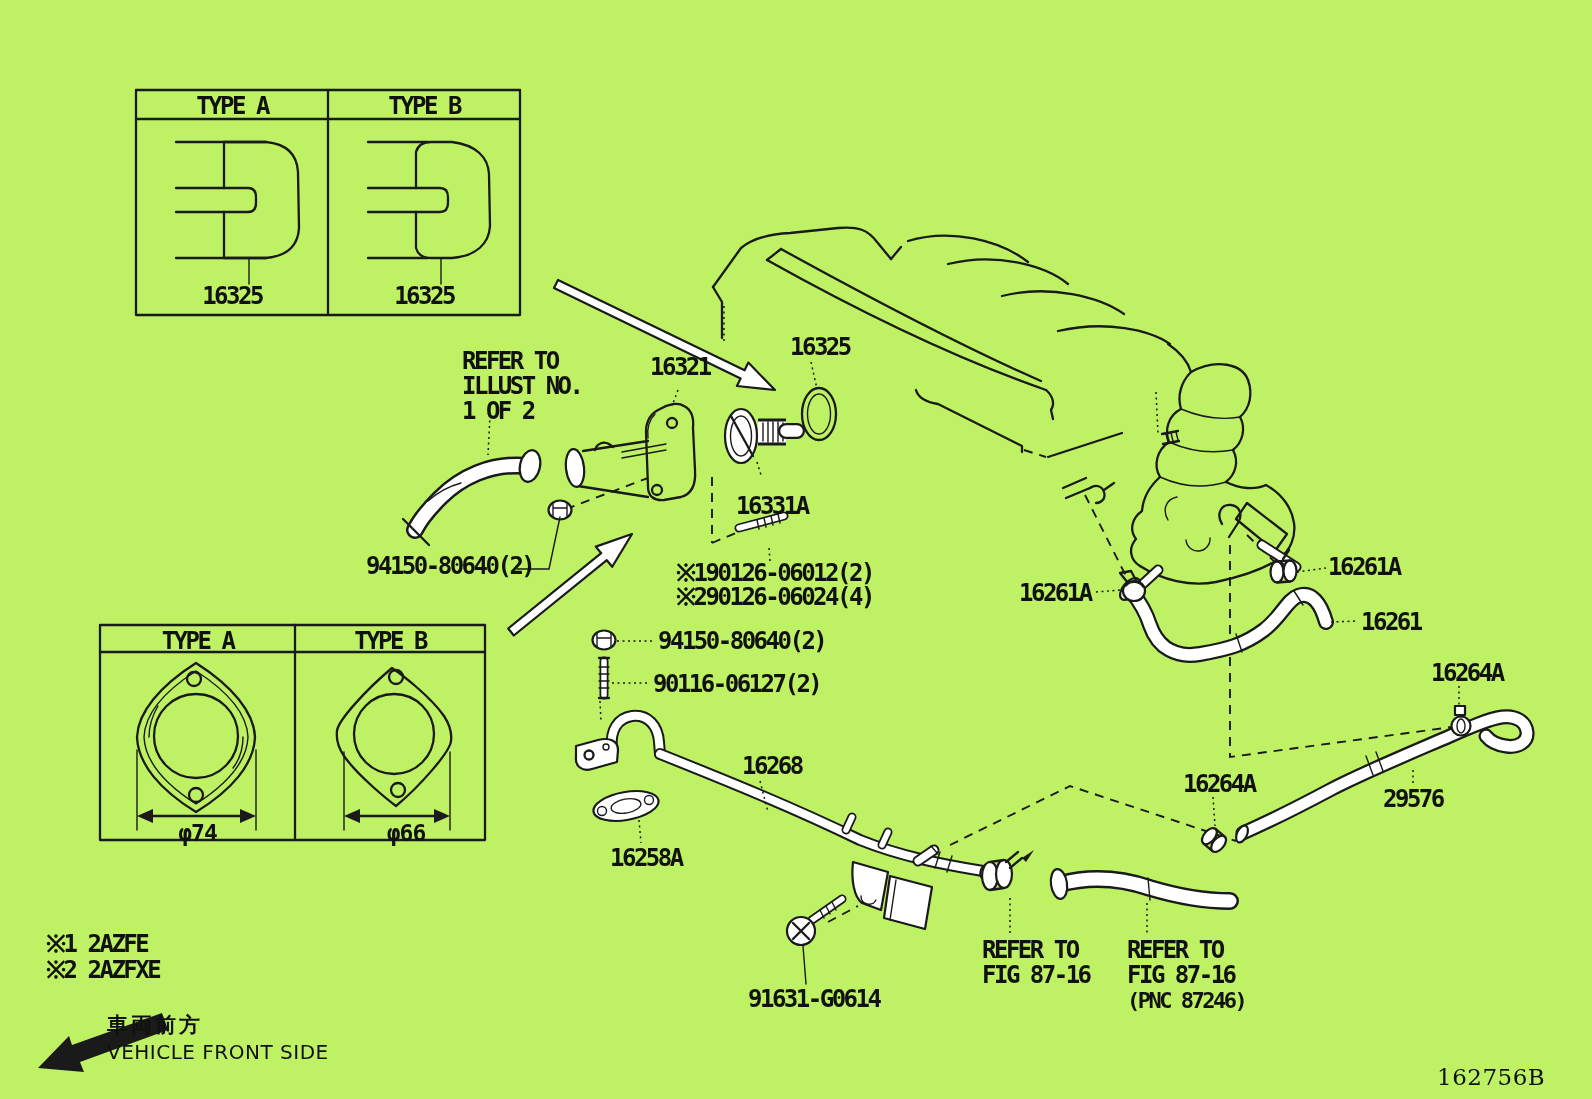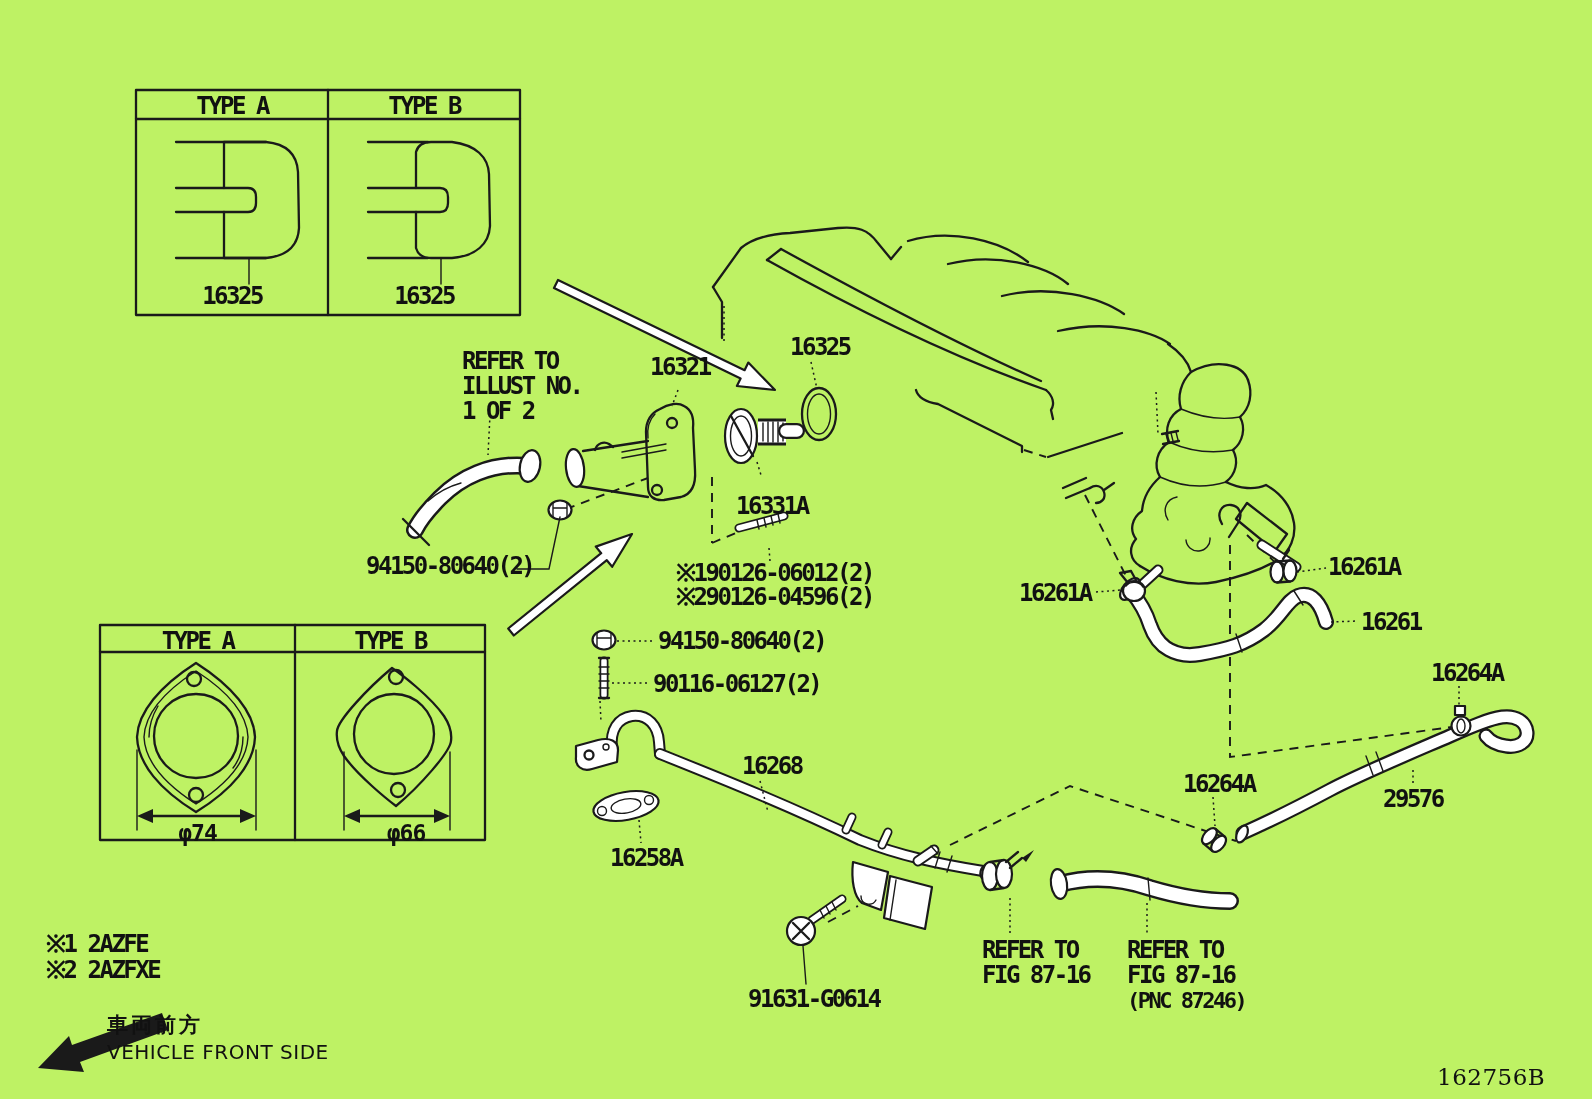--- a/index.html
+++ b/index.html
@@ -328,21 +328,21 @@
     <div>REFER TO</div>
     <div>ILLUST NO.</div>
     <div>1 OF 2</div>
   </div>
 
   <div class="lbl" style="left:650px;top:354px;">16321</div>
   <div class="lbl" style="left:790px;top:334px;">16325</div>
   <div class="lbl" style="left:736px;top:477px;margin-top:16px;">16331A</div>
   <div class="lbl" style="left:366px;top:553px;">94150-80640(2)</div>
   <div class="lbl" style="left:676px;top:560px;">※190126-06012(2)</div>
-  <div class="lbl" style="left:676px;top:584px;">※290126-04596(2)</div>
+  <div class="lbl" style="left:676px;top:584px;">※290126-06024(4)</div>
   <div class="lbl" style="left:658px;top:628px;">94150-80640(2)</div>
   <div class="lbl" style="left:653px;top:671px;">90116-06127(2)</div>
   <div class="lbl" style="left:742px;top:753px;">16268</div>
   <div class="lbl" style="left:610px;top:845px;">16258A</div>
   <div class="lbl" style="left:1019px;top:580px;">16261A</div>
   <div class="lbl" style="left:1328px;top:554px;">16261A</div>
   <div class="lbl" style="left:1361px;top:609px;">16261</div>
   <div class="lbl" style="left:1431px;top:660px;">16264A</div>
   <div class="lbl" style="left:1183px;top:771px;">16264A</div>
   <div class="lbl" style="left:1383px;top:786px;">29576</div>

